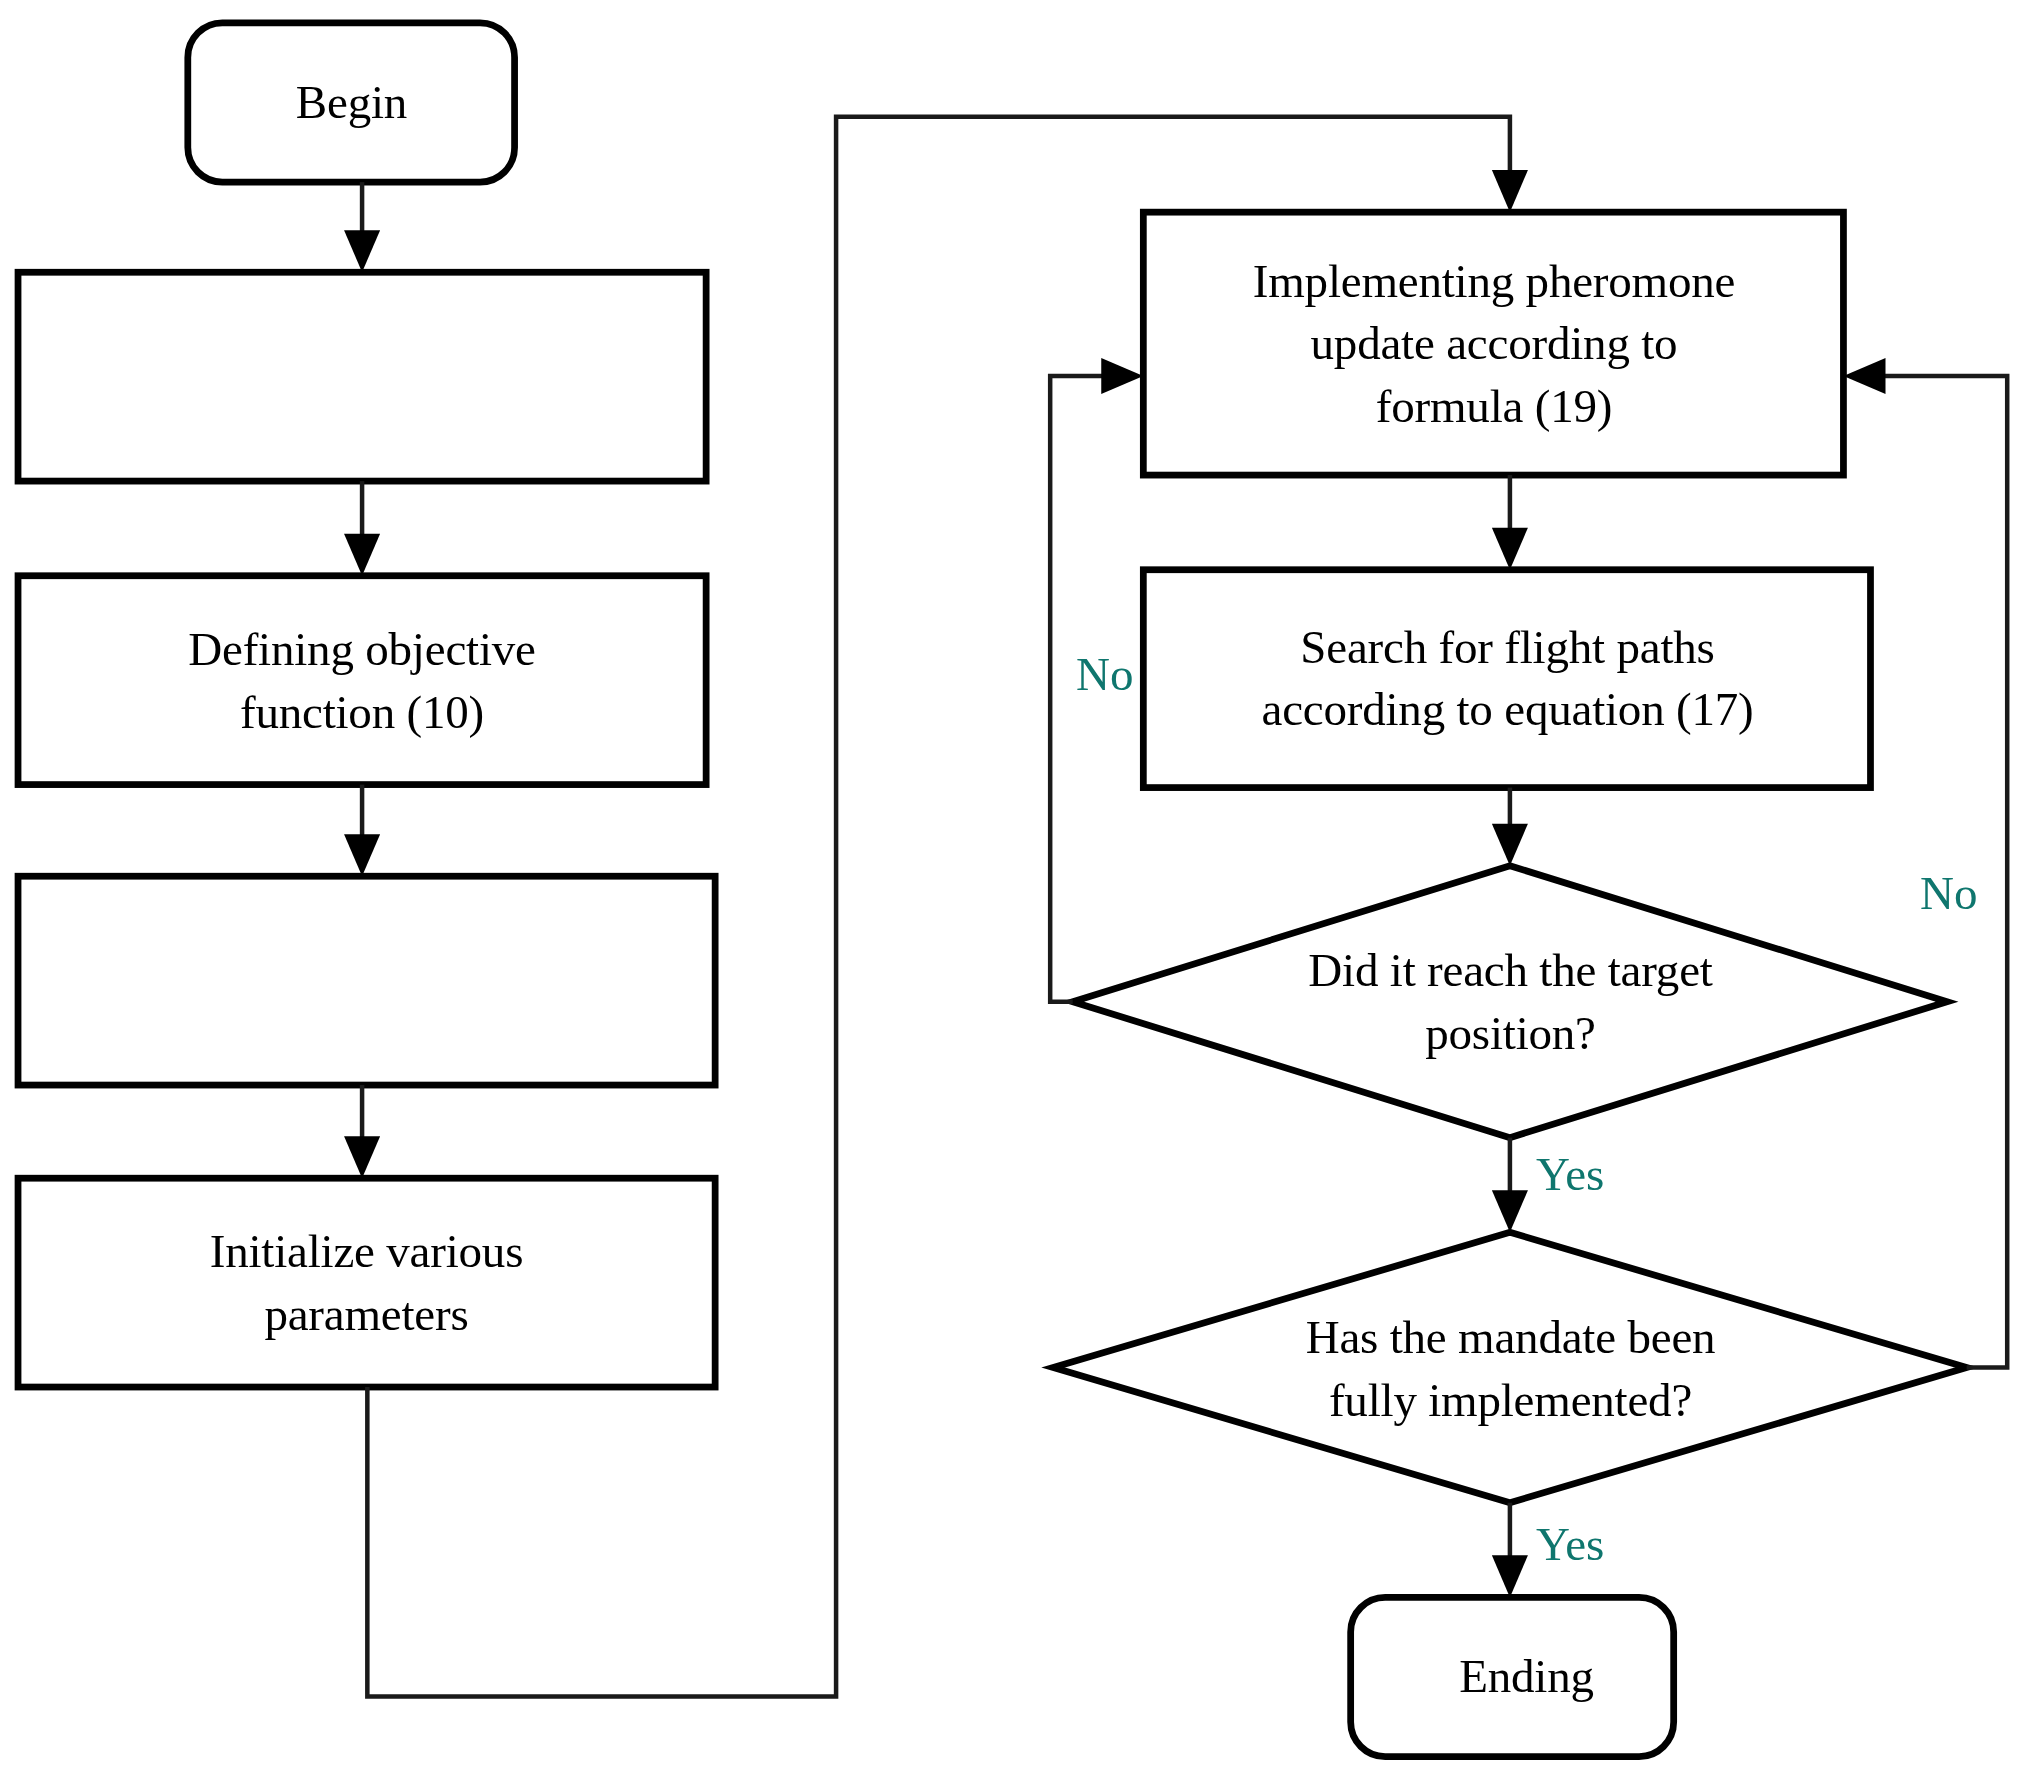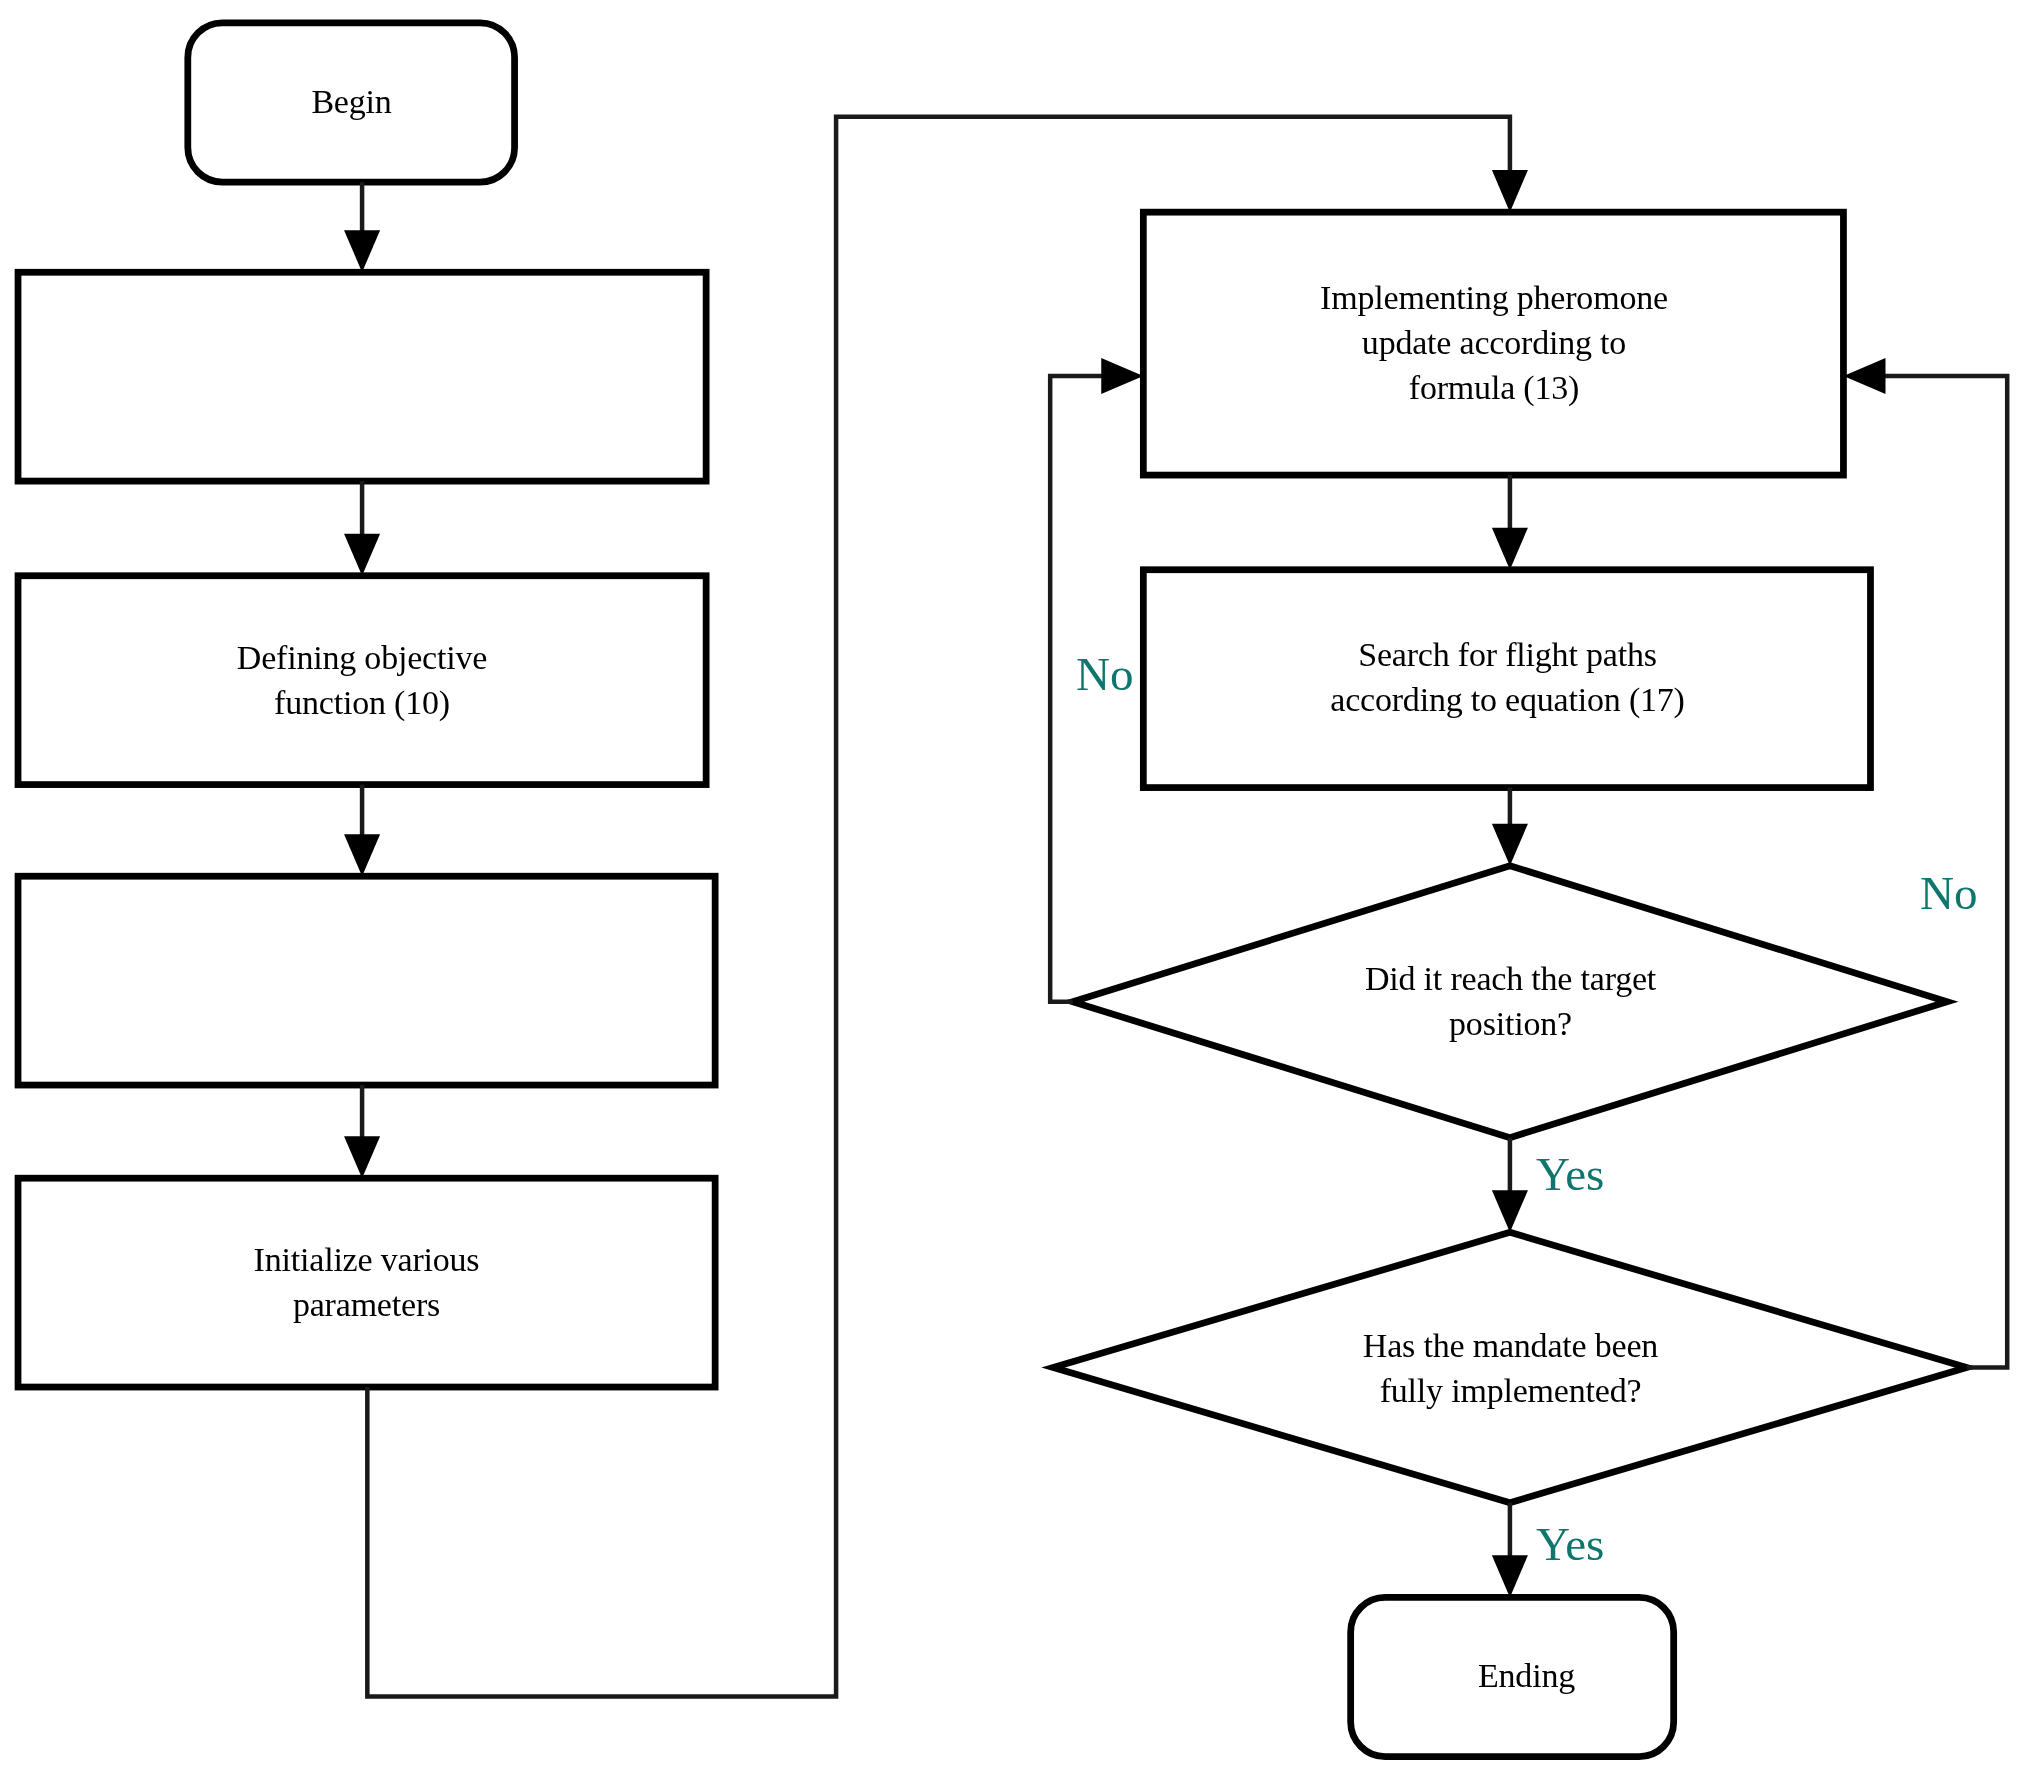--- a/index.html
+++ b/index.html
@@ -41,21 +41,21 @@
   }
   .node-text {
     position: absolute;
     display: flex;
     flex-direction: column;
     align-items: center;
     justify-content: center;
     text-align: center;
     color: #000000;
     font-family: "Liberation Serif", "DejaVu Serif", serif;
-    font-size: 34px;
+    font-size: 47px;
     line-height: 1.32;
     letter-spacing: -0.2px;
     white-space: pre-line;
     pointer-events: none;
   }
   .edge-label {
     position: absolute;
     color: #0f766e;
     font-family: "Liberation Serif", "DejaVu Serif", serif;
     font-size: 47px;
@@ -168,21 +168,21 @@
 
   <div class="node-text" style="left:18px; top:576px; width:688px; height:209px;">Defining objective
 function (10)</div>
 
 
   <div class="node-text" style="left:18px; top:1178px; width:697px; height:209px;">Initialize various
 parameters</div>
 
   <div class="node-text" style="left:1144px; top:212px; width:700px; height:263px;">Implementing pheromone
 update according to
-formula (13)</div>
+formula (19)</div>
 
   <div class="node-text" style="left:1144px; top:569px; width:727px; height:218px;">Search for flight paths
 according to equation (17)</div>
 
   <div class="node-text" style="left:1195px; top:1270px; width:631px; height:197px;">Has the mandate been
 fully implemented?</div>
 
   <div class="node-text" style="left:1210px; top:903px; width:601px; height:197px;">Did it reach the target
 position?</div>
 

